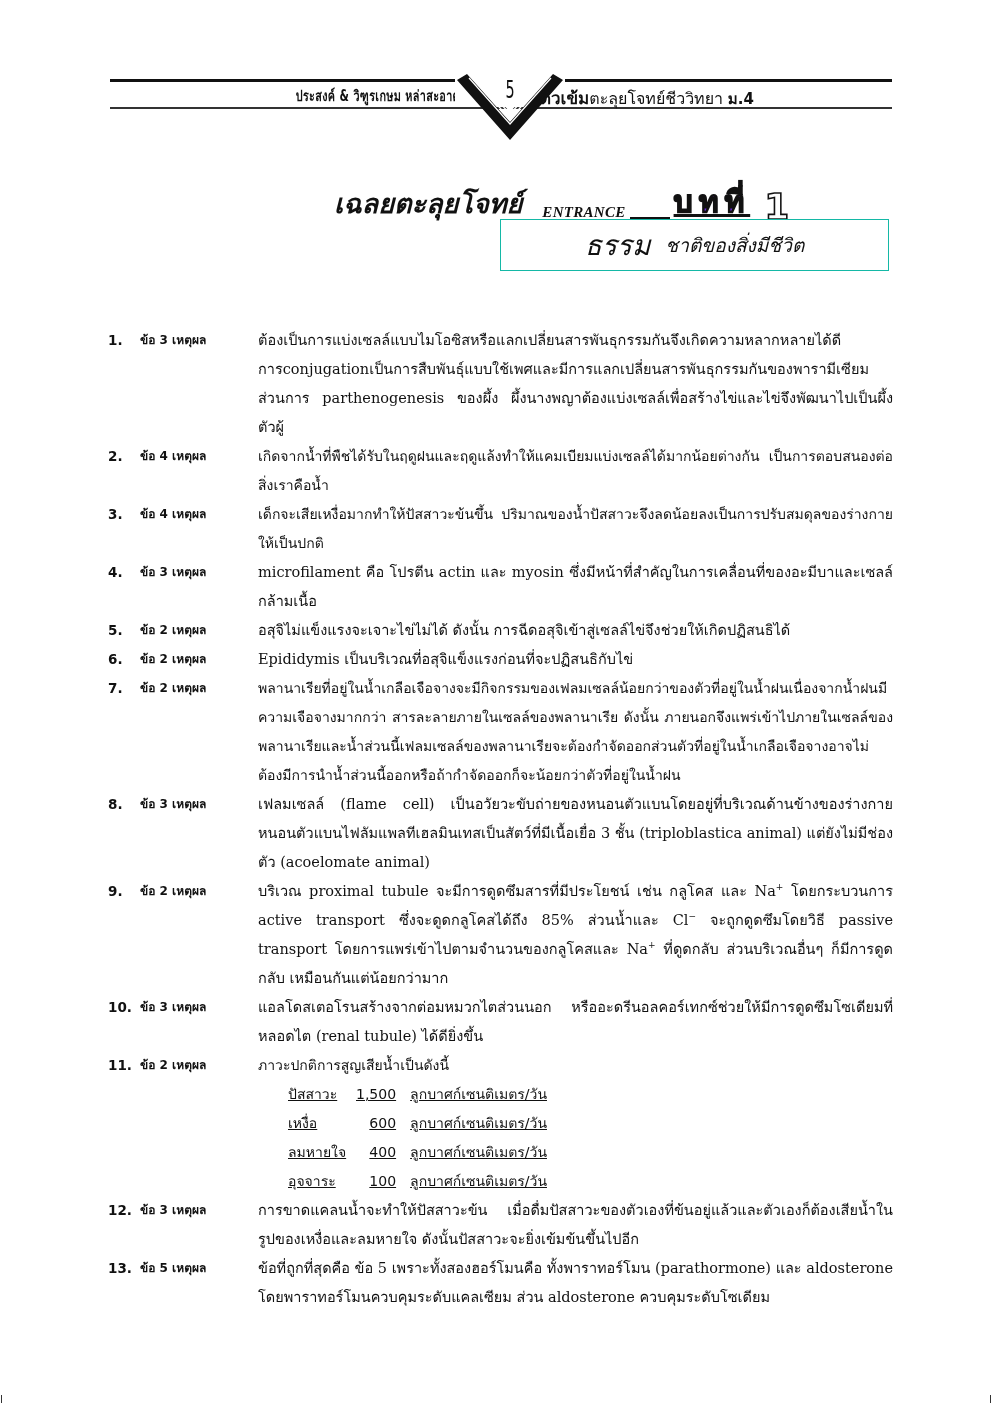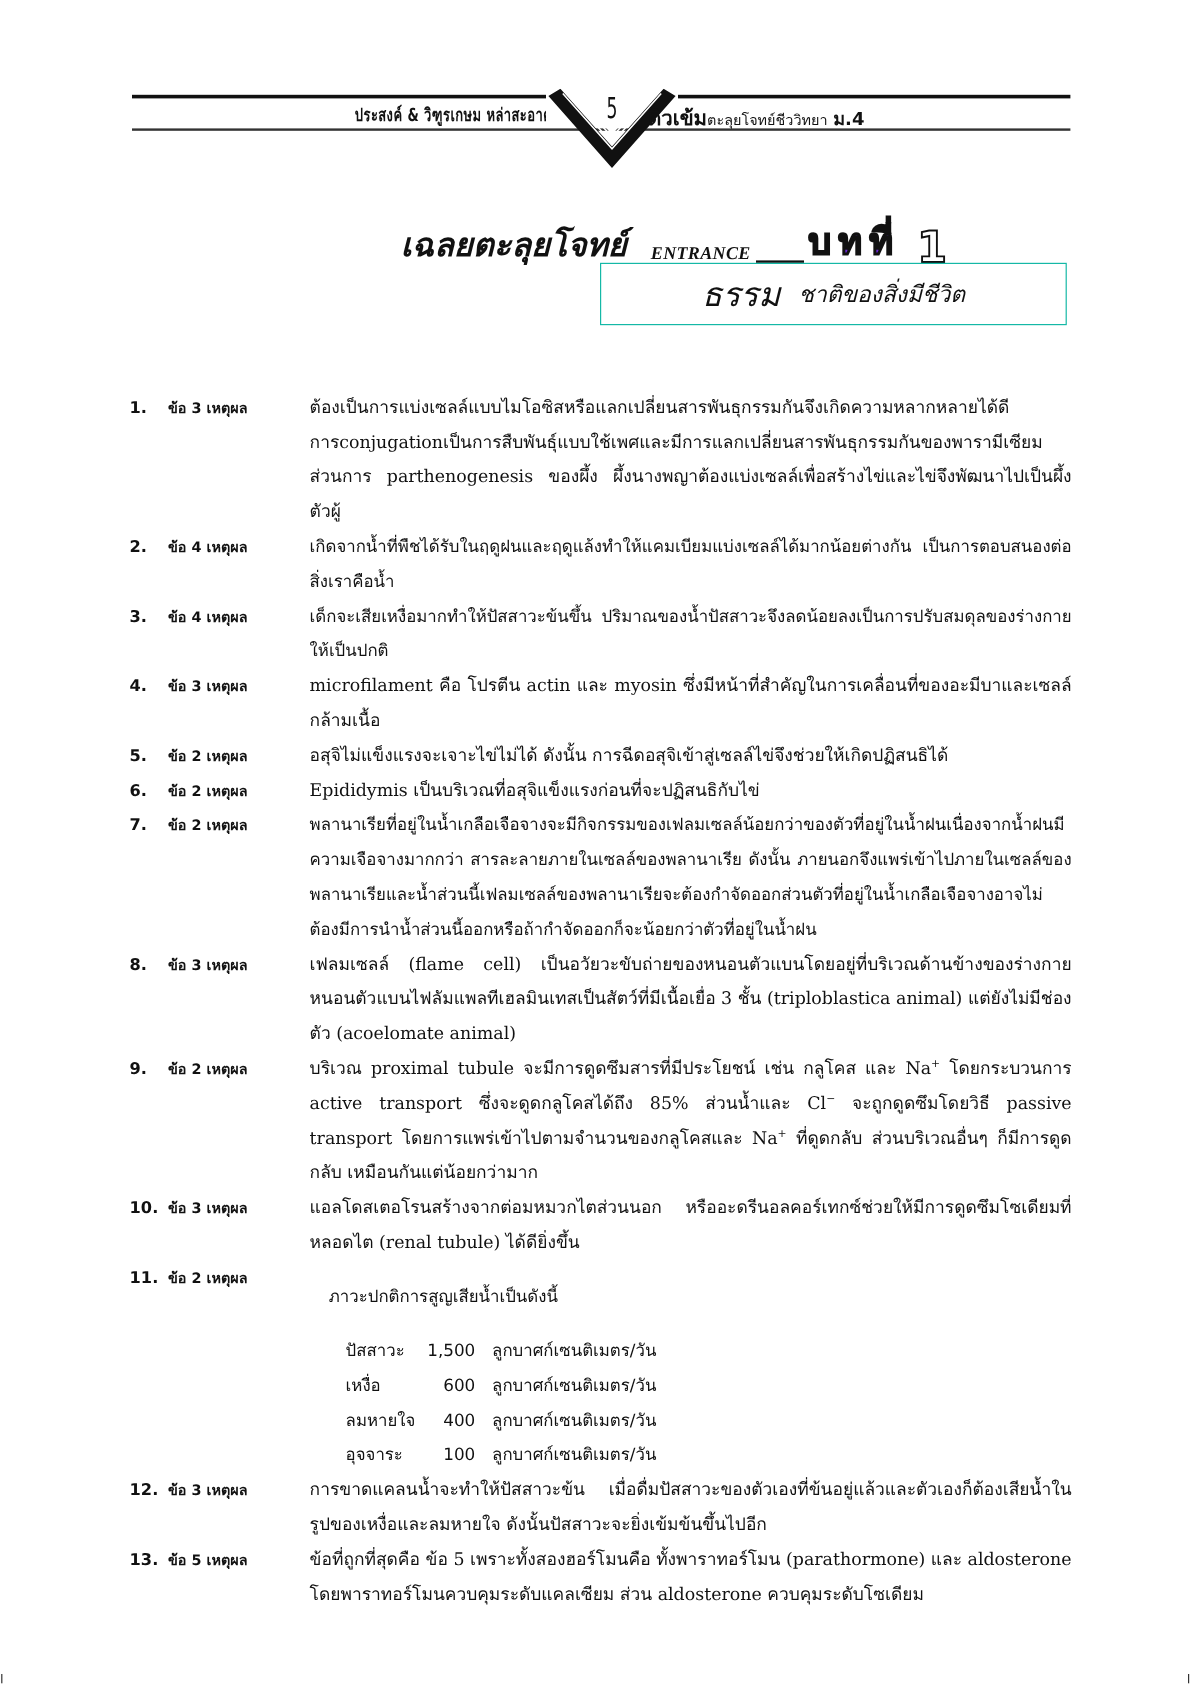--- a/index.html
+++ b/index.html
@@ -12,21 +12,21 @@
     .hdr-left {
       position: absolute; left: 210px; top: 84px; width: 250px; text-align: right;
       font-family: "DejaVu Sans", sans-serif; font-size: 15px; font-weight: bold; letter-spacing: 0.5px;
       transform: scaleX(0.72); transform-origin: right center; white-space: nowrap;
     }
     .hdr-right {
       position: absolute; left: 540px; top: 84px; white-space: nowrap;
       font-family: "DejaVu Sans", sans-serif; font-size: 15px;
     }
     .hdr-right .strong { font-weight: bold; font-size: 17px; }
-    .hdr-right .small { font-size: 12px; text-align: right; }
+    .hdr-right .small { font-size: 16px; text-align: right; }
     .hdr-right .grade { font-weight: bold; font-size: 15px; }
     .chevron { position: absolute; left: 455px; top: 74px; width: 110px; height: 66px; }
     .page-num {
       position: absolute; left: 490px; top: 76px; width: 40px; text-align: center;
       font-family: "DejaVu Sans", sans-serif; font-size: 24px; transform: scaleX(0.6);
     }
 
     
     .title-line {
       position: absolute; left: 334px; top: 178px; white-space: nowrap;
@@ -35,21 +35,21 @@
     .title-main {
       font-family: "DejaVu Serif", serif; font-style: italic; font-weight: bold; font-size: 27px;
     }
     .title-entrance {
       font-family: "Liberation Serif", serif; font-style: italic; font-weight: bold; font-size: 15px;
       margin-left: 20px; margin-bottom: 4px; letter-spacing: 0.3px;
     }
     .title-underline { display: inline-block; width: 40px; height: 2px; background: #111; margin: 0 4px 6px 4px; }
     .title-chapter {
       font-family: "DejaVu Sans", sans-serif; font-size: 30px; font-weight: bold;
-      color: #6d28d9; -webkit-text-stroke: 1.5px #111; letter-spacing: 6px;
+      color: #6d28d9; -webkit-text-stroke: 1.5px #111; letter-spacing: 6px; text-decoration: underline;
     }
     .title-chapter-num {
       font-family: "DejaVu Sans", sans-serif; font-size: 36px; font-weight: bold;
       color: #fff; -webkit-text-stroke: 1.6px #111; margin-left: 14px; line-height: 1;
     }
     .title-box {
       position: absolute; left: 500px; top: 219px; width: 389px; height: 52px;
       border: 1px solid #14b8a6; display: flex; align-items: center; justify-content: center;
     }
     .title-box .big { font-family: "DejaVu Serif", serif; font-style: italic; font-size: 28px; }
@@ -64,24 +64,24 @@
     }
     .label {
       width: 118px; flex: none; font-family: "DejaVu Sans", sans-serif; font-weight: bold; font-size: 12px;
       line-height: 29px; white-space: nowrap;
     }
     .body {
       flex: 1; font-family: "DejaVu Serif", "Liberation Serif", serif; font-size: 14.5px; line-height: 29px;
       text-align: justify;
     }
     .body.sans { font-family: "DejaVu Sans", sans-serif; font-size: 14px; }
-    .body p { margin: 16px; }
+    .body p { margin: 0; }
     .body sup { font-size: 9px; line-height: 0; }
     .loss-table { margin-left: 30px; font-family: "DejaVu Sans", sans-serif; font-size: 14px; border-collapse: collapse; }
-    .loss-table td { line-height: 29px; padding: 0; }
+    .loss-table td { line-height: 29px; padding: 0; text-decoration: underline; }
     .loss-table td.organ { width: 68px; }
     .loss-table td.amt { width: 48px; text-align: right; padding-right: 14px; }
 
     .crop-mark { position: absolute; width: 1px; height: 8px; background: #333; bottom: 0; }
   </style>
 </head>
 <body>
 
 <div class="hdr-rule-top"></div>
 <div class="hdr-rule-bot"></div>

